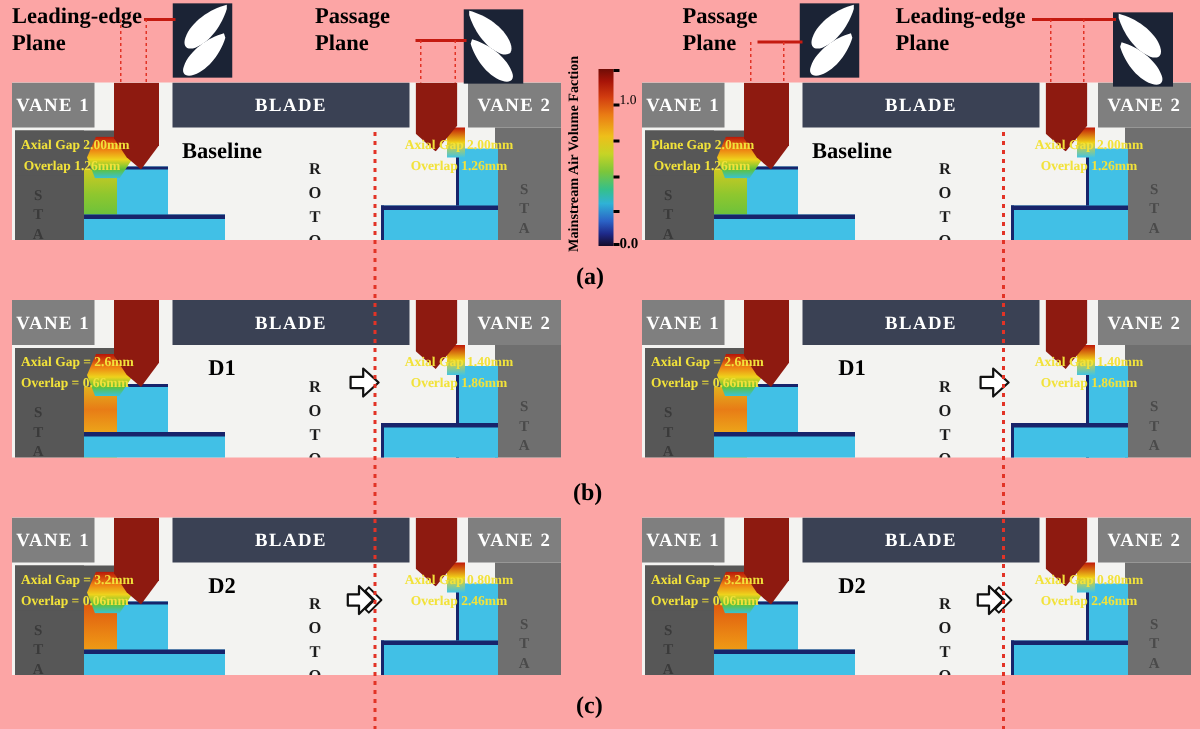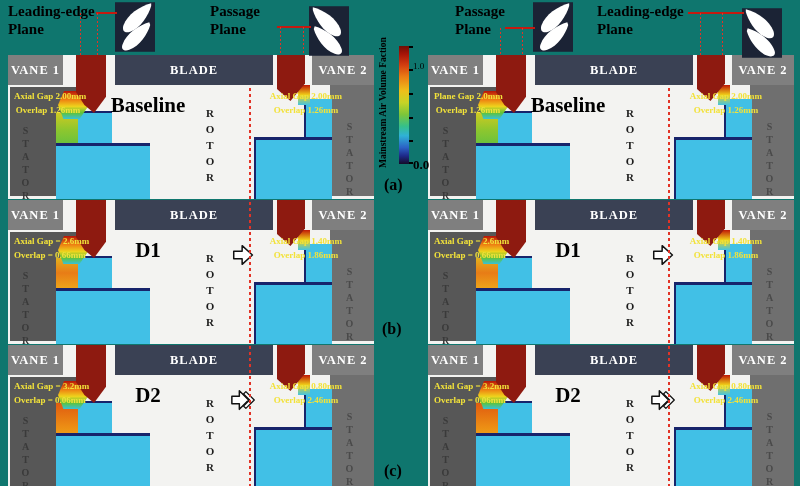--- a/index.html
+++ b/index.html
@@ -1,16 +1,16 @@
 <!DOCTYPE html>
 <html><head>
 <meta charset="utf-8">
 <style>
   html,body{margin:0;padding:0;background:#fff;}
-  #fig{position:relative;width:800px;height:486px;background:#0f766e;overflow:hidden;
+  #fig{position:relative;width:800px;height:486px;background:#fca5a5;overflow:hidden;
        font-family:"Liberation Serif",serif;}
   
   .plane-label{position:absolute;font-weight:bold;font-size:15px;line-height:18px;color:#000;white-space:nowrap;z-index:6;}
   .pg-0-0{left:8px;top:2px;}  .pg-0-1{left:210px;top:2px;}
   .pg-1-0{left:455px;top:2px;} .pg-1-1{left:597px;top:2px;}
   .blade-icon{position:absolute;width:40px;height:50px;z-index:6;}
   .icon-0{left:115px;top:2px;} .icon-1{left:309px;top:6px;transform:scaleX(-1);}
   .icon-2{left:533px;top:2px;} .icon-3{left:742px;top:8px;transform:scaleX(-1);}
   .conn{position:absolute;height:2px;background:#c41a10;z-index:6;}
   .conn-0{left:96px;top:12px;width:21px;} .conn-1{left:277px;top:26px;width:34px;}
@@ -25,27 +25,27 @@
       background:repeating-linear-gradient(to bottom,#e23326 0 3px,rgba(0,0,0,0) 3px 6px);}
   .pl-left{left:249px;} .pl-right{left:668px;}
   
   .cb-title{position:absolute;left:378px;top:40px;height:128px;writing-mode:vertical-rl;
       transform:rotate(180deg);font-weight:bold;font-size:9.5px;color:#000;white-space:nowrap;z-index:5;}
   .cb-bar{position:absolute;left:399px;top:46px;width:10px;height:118px;z-index:5;
       background:linear-gradient(to bottom,#700d06 0%,#a81408 7%,#d23d10 16%,#ea7c14 26%,
       #eebf1a 38%,#c6d426 48%,#7cc63a 58%,#35c08a 68%,#2fb2d6 76%,#2b62c6 86%,#1e2a8a 93%,#140b28 100%);}
   .cb-tick{position:absolute;left:409px;width:4px;height:2px;background:#000;z-index:5;}
   .cb-max{position:absolute;left:413px;top:41px;font-weight:normal;font-size:9px;z-index:5;margin-top:20px;}
-  .cb-min{position:absolute;left:413px;top:157px;font-weight:bold;font-size:13px;z-index:5;}
+  .cb-min{position:absolute;left:413px;top:157px;font-weight:bold;font-size:10px;z-index:5;}
   .row-label{position:absolute;font-weight:bold;font-size:16px;color:#000;z-index:5;}
   .rl-0{left:384px;top:176px;} .rl-1{left:382px;top:320px;} .rl-2{left:384px;top:462px;}
   
   .col{position:absolute;top:55px;width:366px;height:431px;}
   .col-left{left:8px;} .col-right{left:428px;}
-  .panel{position:absolute;left:0;width:366px;height:144px;background:#f3f3f1;overflow:hidden;}
+  .panel{position:absolute;left:0;width:366px;height:105px;background:#f3f3f1;overflow:hidden;}
   .panel > *{position:absolute;}
   .stator-left{left:2px;top:32px;width:46px;height:109px;background:#575757;z-index:1;}
   .stator-head{left:2px;top:32px;width:74px;height:30px;background:#575757;z-index:1;}
   .stator-right{left:322px;top:30px;width:44px;height:111px;background:#6f6f6f;z-index:1;}
   .strip{left:48px;top:58px;width:22px;height:83px;z-index:2;}
   .row-0 .strip{background:linear-gradient(to bottom,#cfc922 0,#8fc72e 20%,#5abf42 45%,#43c18f 70%,#41c4e4 100%);}
   .row-1 .strip{background:linear-gradient(to bottom,#e2b11e 0,#e87c16 18%,#eda81a 38%,#cfc722 55%,#84c433 75%,#41c4e4 100%);}
   .row-2 .strip{width:26px;background:linear-gradient(to bottom,#df5a10 0,#ec8c14 28%,#efb518 52%,#cdc522 72%,#79c437 88%,#45c4cf 100%);}
   .cav-ul{left:70px;top:56px;width:34px;height:34px;background:#41c0e6;border-top:2px solid #17246b;z-index:2;}
   .cav-ll{left:48px;top:88px;width:94px;height:53px;background:#41c0e6;border-top:3px solid #17246b;z-index:2;}
@@ -58,21 +58,21 @@
       background:linear-gradient(to bottom,#c01808 0,#f0d018 50%,#41c4e4 100%);}
   .shank1{left:68px;top:0;width:30px;height:58px;background:#8e1a10;z-index:3;
       clip-path:polygon(0 0,100% 0,100% 72%,60% 100%,28% 86%,0 64%);}
   .shank2{left:269px;top:0;width:28px;height:46px;background:#8e1a10;z-index:3;
       clip-path:polygon(0 0,100% 0,100% 62%,48% 100%,0 74%);}
   .bar{top:0;height:30px;display:flex;align-items:center;justify-content:center;z-index:3;}
   .vane1{left:0;width:55px;background:#7f7f7f;}
   .blade{left:107px;width:158px;background:#3a4154;}
   .vane2{left:304px;width:62px;background:#7f7f7f;}
   .bar-label{color:#fff;font-weight:bold;font-size:12.5px;letter-spacing:1px;white-space:nowrap;}
-  .config{left:80px;top:38px;width:120px;text-align:center;font-weight:bold;font-size:21px;color:#000;z-index:4;}
+  .config{left:80px;top:38px;width:120px;text-align:center;font-weight:bold;font-size:15px;color:#000;z-index:4;}
   .ann{z-index:4;font-weight:bold;font-size:9px;color:#f2e23a;text-align:center;line-height:14px;white-space:nowrap;}
   .ann-l{left:6px;top:34px;width:68px;}
   .ann-r{left:238px;top:34px;width:120px;}
   .vtext{writing-mode:vertical-rl;text-orientation:upright;font-weight:bold;z-index:4;}
   .st-l{left:12px;top:70px;height:72px;font-size:10px;letter-spacing:2px;color:#3a3a3a;}
   .st-r{left:336px;top:66px;height:76px;font-size:10px;letter-spacing:2px;color:#4a4a4a;}
   .rot{left:196px;top:52px;height:86px;font-size:11px;letter-spacing:4px;color:#1c1c1c;}
   .arrow{left:222px;top:42px;width:28px;height:26px;display:none;z-index:5;}
 </style>
 </head>

